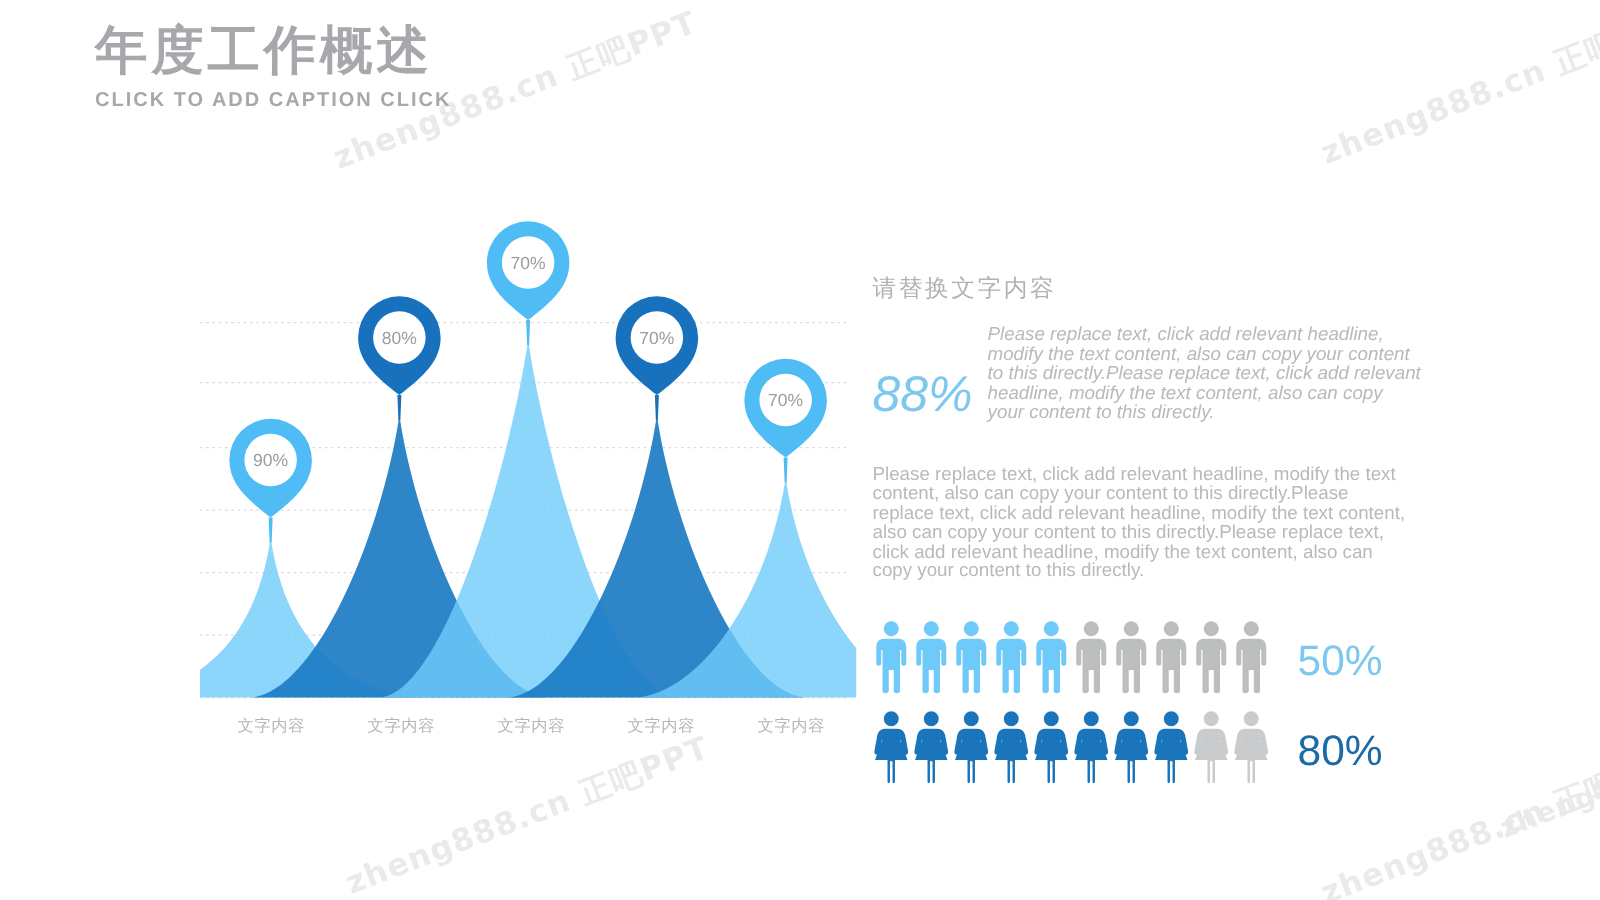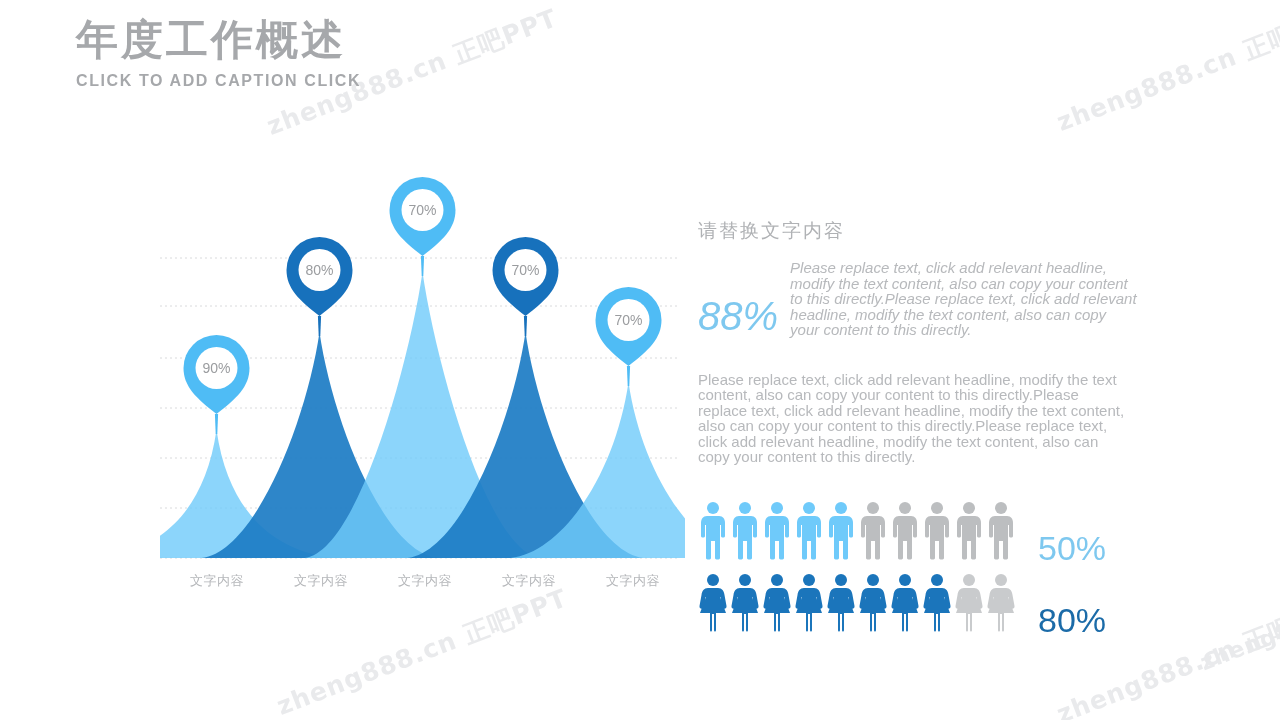--- a/index.html
+++ b/index.html
@@ -88,21 +88,21 @@
   .para {
     font-size: 15px;
     line-height: 15.5px;
     color: #b7b9bc;
     font-family: "Liberation Sans", sans-serif;
   }
   .para-block { margin-top: 34px; width: 434px; }
 
   
   .picto-block { margin-top: 28px; }
-  .picto-row { display: flex; align-items: flex-end; height: 72px; }
+  .picto-row { display: flex; align-items: center; height: 72px; }
   .picto-figs { display: flex; align-items: flex-end; gap: 2px; }
   .picto-pct {
     font-size: 34px;
     margin-left: 22px;
     line-height: 34px;
     font-family: "Liberation Sans", sans-serif;
   }
   .picto-pct.light { color: #7ec8ef; }
   .picto-pct.dark  { color: #1b6ba8; }
 </style>

